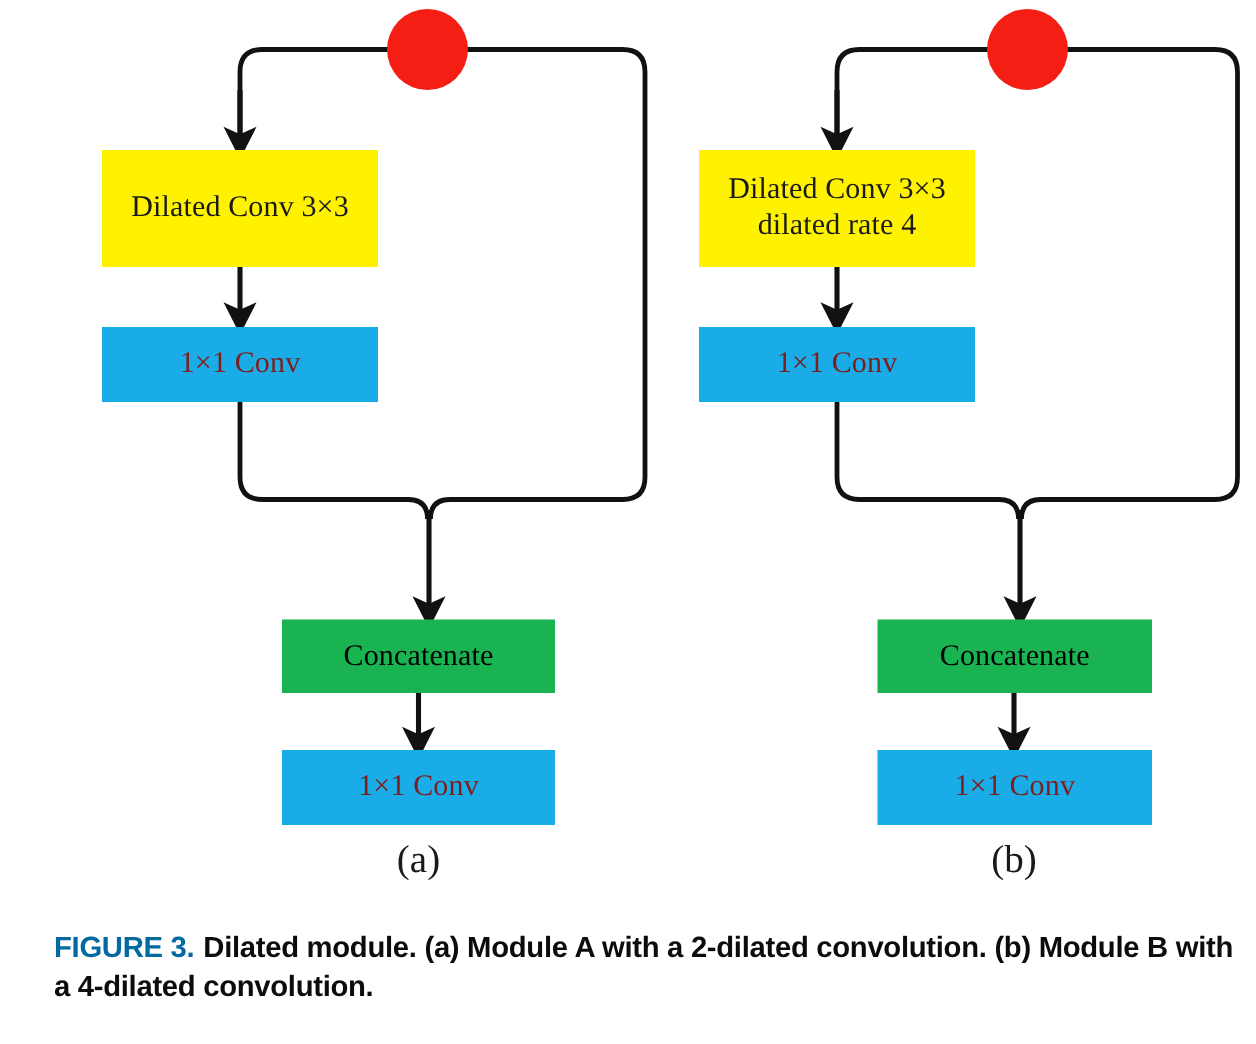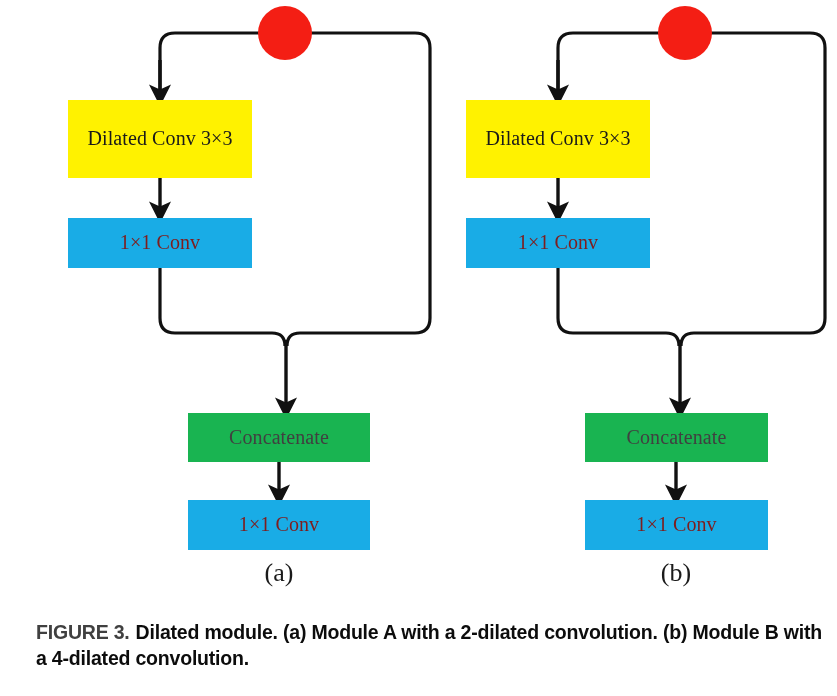--- a/index.html
+++ b/index.html
@@ -32,21 +32,21 @@
     align-items: center;
     justify-content: center;
     text-align: center;
     color: #1a1a1a;
     font-family: "Liberation Serif", serif;
     line-height: 1.18;
     letter-spacing: 0.1px;
   }
   .node-yellow { background: #fff200; font-size: 20px; }
   .node-blue   { background: #19ace6; font-size: 20px; color: #7f1d1d; }
-  .node-green  { background: #19b451; font-size: 20px; color: #404040; }
+  .node-green  { background: #19b451; font-size: 20px; color: #000000; }
   .panel-label {
     position: absolute;
     font-family: "Liberation Serif", serif;
     font-size: 26px;
     color: #1a1a1a;
     text-align: center;
     width: 80px;
   }
   #caption {
     position: absolute;
@@ -54,21 +54,21 @@
     top: 620px;
     width: 790px;
     font-family: "Liberation Sans", sans-serif;
     font-weight: bold;
     font-size: 19.5px;
     line-height: 1.32;
     color: #0c0c0c;
     letter-spacing: -0.2px;
   }
   #caption .fig-no {
-    color: #404040;
+    color: #0369a1;
     margin-right: 6px;
   }
 </style>
 </head>
 <body>
 
 <div id="page">
 
   <div id="figure-area">
 
@@ -118,20 +118,21 @@
 
     <div class="node node-blue" style="left:188px; top:500px; width:182px; height:50px;">
       <span>1×1 Conv</span>
     </div>
 
     <div class="panel-label" style="left:239px; top:558px;">(a)</div>
 
     <div class="node node-yellow" style="left:466px; top:100px; width:184px; height:78px;">
       <div>
         <div>Dilated Conv 3×3</div>
+        <div>dilated rate 4</div>
       </div>
     </div>
 
     <div class="node node-blue" style="left:466px; top:218px; width:184px; height:50px;">
       <span>1×1 Conv</span>
     </div>
 
     <div class="node node-green" style="left:585px; top:413px; width:183px; height:49px;">
       <span>Concatenate</span>
     </div>

